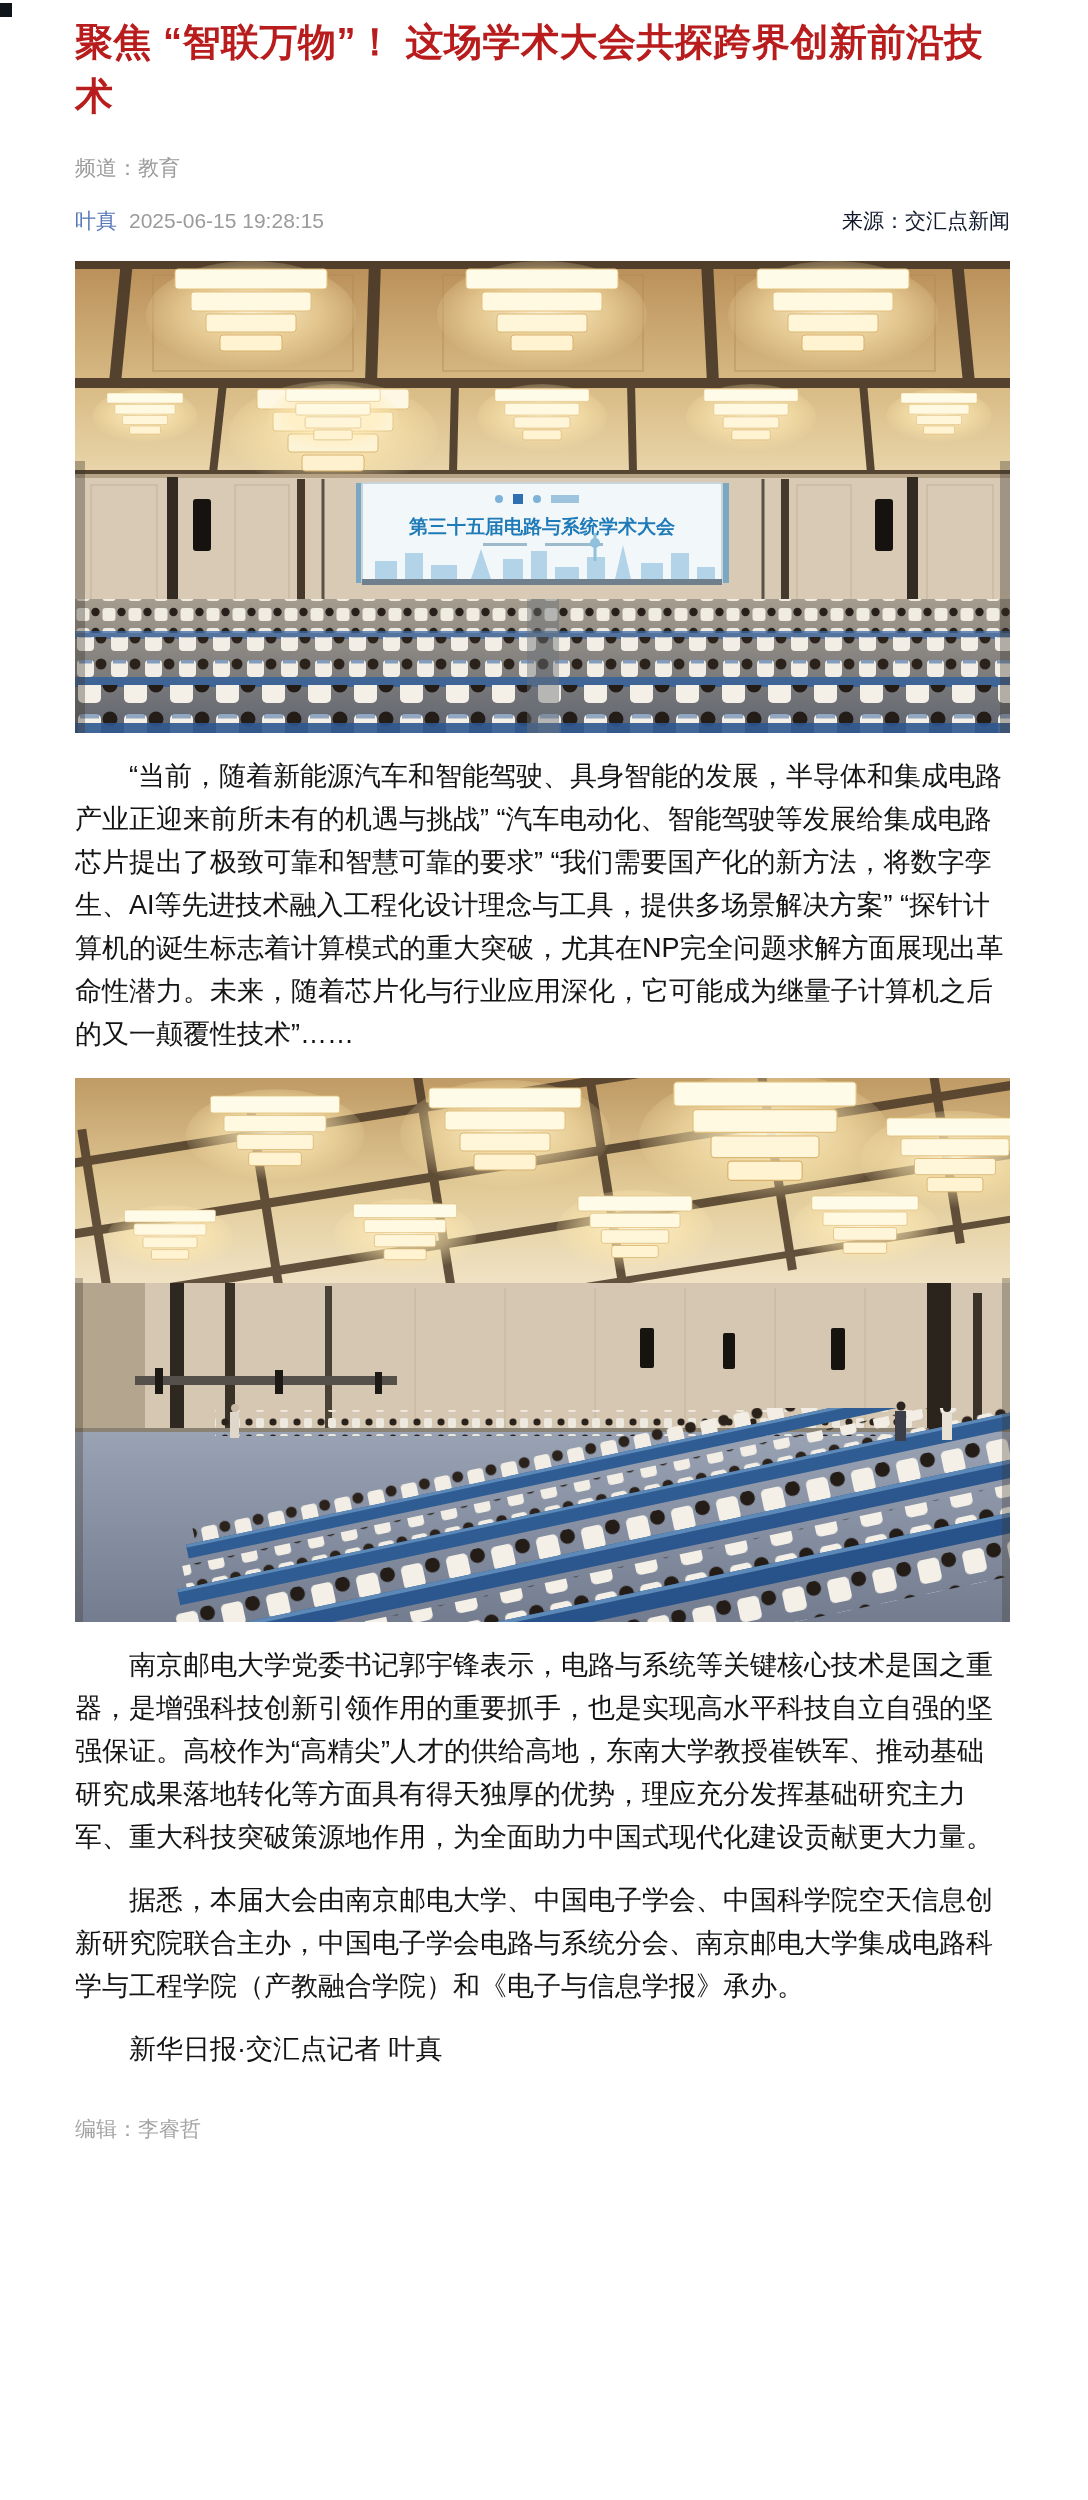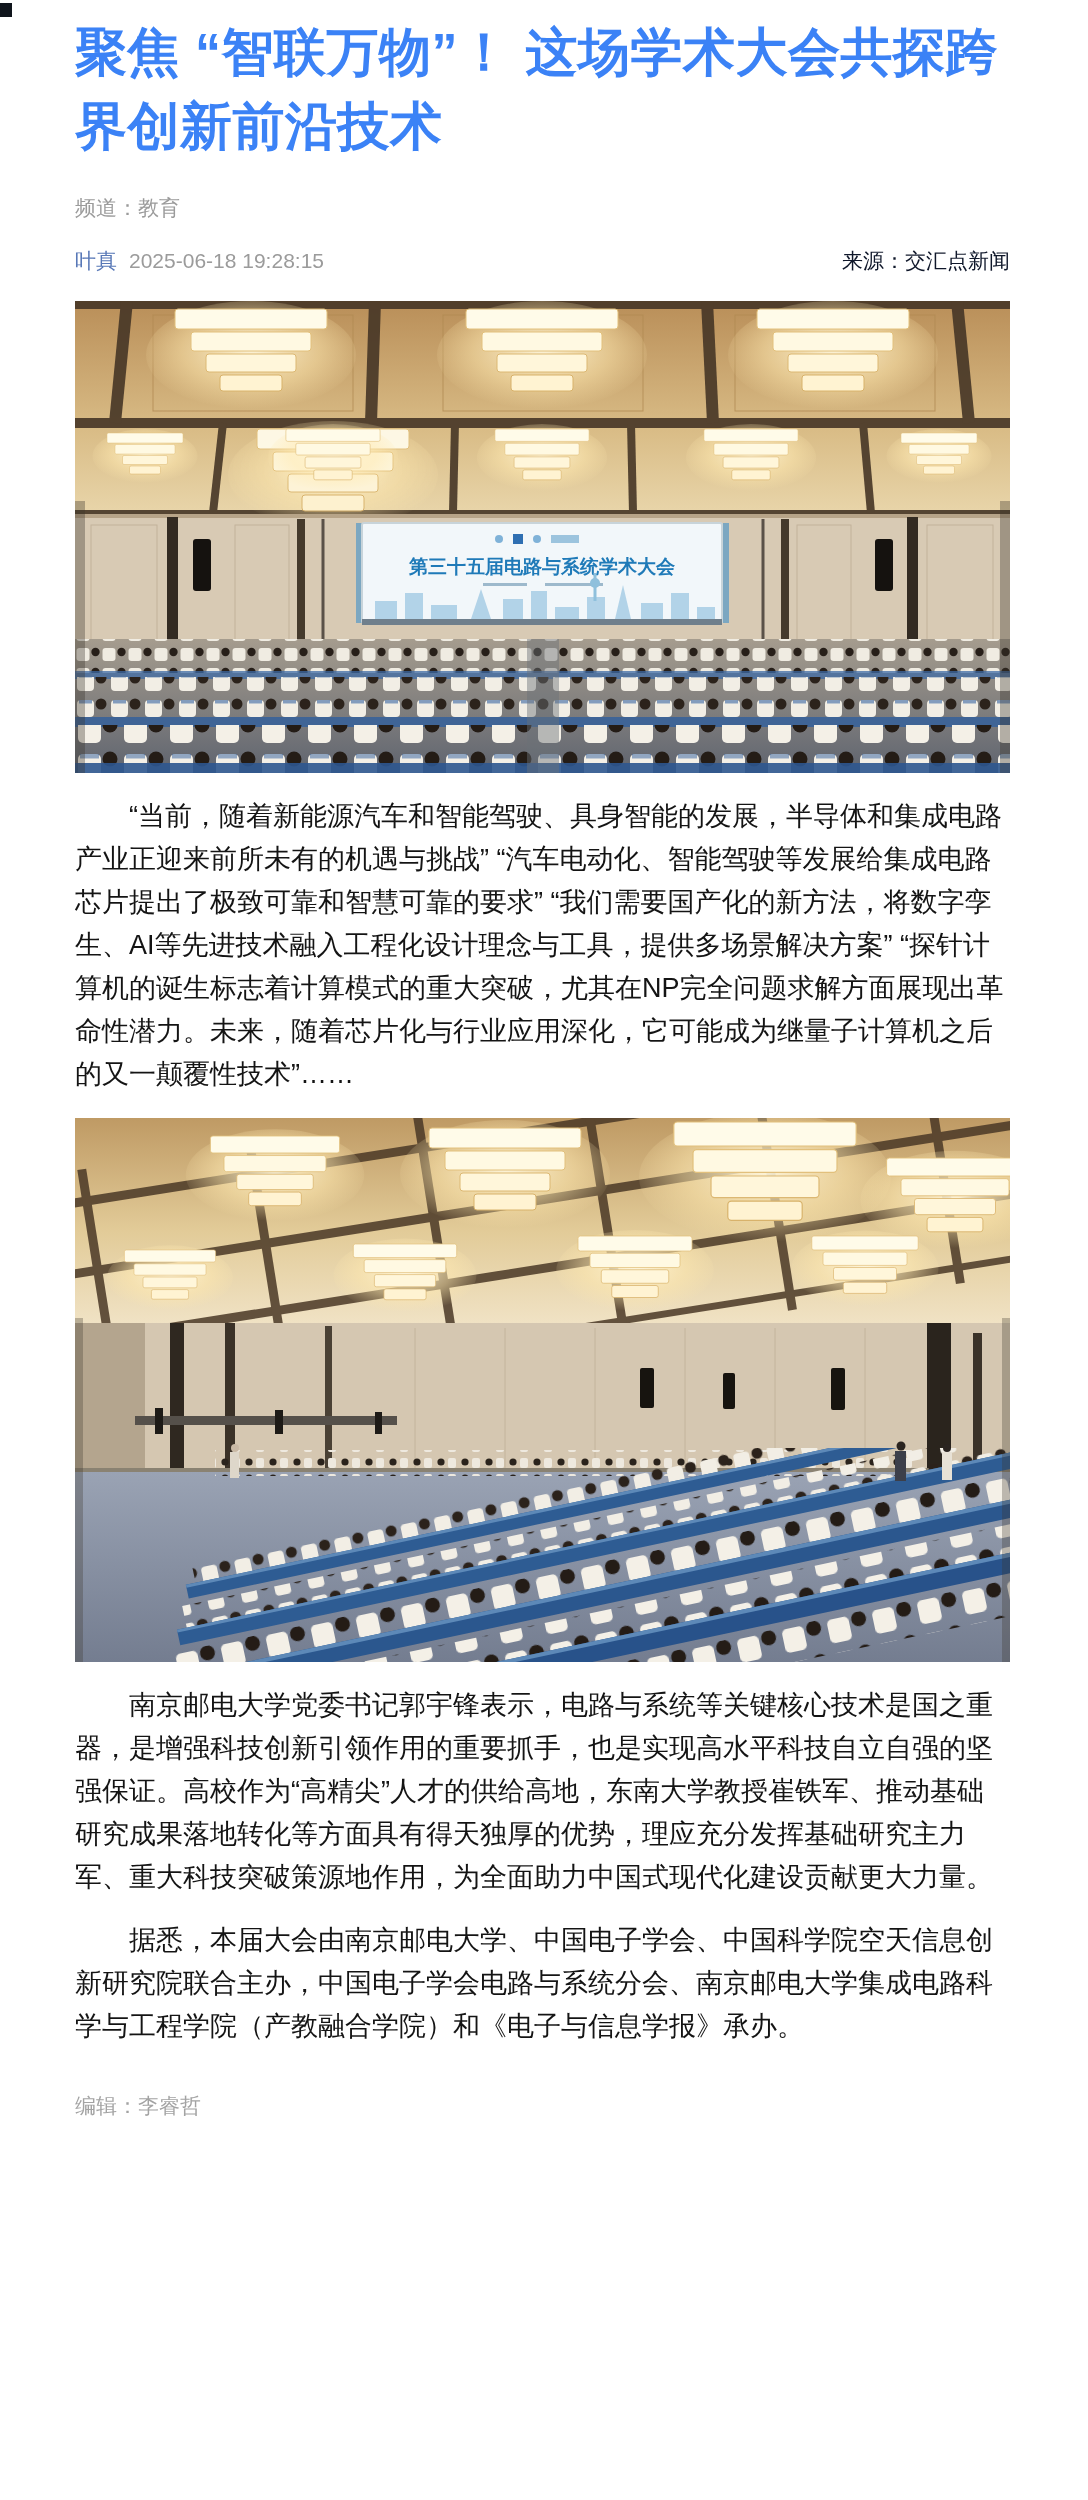--- a/index.html
+++ b/index.html
@@ -1,20 +1,20 @@
 <!DOCTYPE html>
 <html><head>
 <meta charset="utf-8">
 <style>
   html,body{margin:0;padding:0;background:#ffffff;}
   body{font-family:"Liberation Sans","DejaVu Sans",sans-serif;-webkit-font-smoothing:antialiased;}
   .page{width:1088px;margin:0 auto;position:relative;background:#fff;overflow:hidden;}
   .corner-artifact{position:absolute;left:0;top:3px;width:12px;height:14px;background:#10151c;}
   .content{padding:16px 78px 26px 75px;}
-  .article-title{font-size:52px;line-height:1.42;font-weight:bold;color:#3b82f6;margin:0 0 30px 0;letter-spacing:.5px;}
+  .article-title{font-size:38px;line-height:1.42;font-weight:bold;color:#b91c1c;margin:0 0 30px 0;letter-spacing:.5px;}
   .meta-channel{font-size:21px;color:#9b9b9b;margin:0 0 25px 0;}
   .meta-row{display:flex;justify-content:space-between;align-items:flex-start;font-size:21px;margin:0 0 26px 0;}
   .meta-left{display:flex;align-items:baseline;gap:12px;}
   .author-link{color:#5878b7;text-decoration:none;cursor:pointer;}
   .publish-time{color:#9b9b9b;}
   .source-label{color:#0f172a;font-family:Liberation Serif, serif;}
   .article-body p{font-size:27px;line-height:43px;color:#141414;text-indent:2em;margin:0 0 20px 0;}
   .photo-wrap{margin:22px 0;line-height:0;}
   .photo-wrap svg{display:block;}
   .byline{margin-top:4px;}
@@ -27,21 +27,21 @@
   <div class="corner-artifact"></div>
   <div class="content">
 
     <h1 class="article-title">聚焦 “智联万物”！ 这场学术大会共探跨界创新前沿技术</h1>
 
     <div class="meta-channel">频道：教育</div>
 
     <div class="meta-row">
       <div class="meta-left">
         <a class="author-link">叶真</a>
-        <span class="publish-time">2025-06-18 19:28:15</span>
+        <span class="publish-time">2025-06-15 19:28:15</span>
       </div>
       <span class="source-label">来源：交汇点新闻</span>
     </div>
 
     <div class="article-body">
 
 
       <div class="photo-wrap">
         <svg width="935" height="472" viewBox="0 0 935 472" preserveAspectRatio="none" aria-hidden="true">
           <defs>
@@ -304,18 +304,19 @@
             <circle cx="872" cy="330" r="4" fill="#2a2420"></circle>
               <rect x="867" y="334" width="10" height="28" fill="#e8e2d6"></rect>
           </g>
           <rect x="0" y="200" width="8" height="344" fill="#3a342c" opacity="0.3"></rect>
           <rect x="927" y="200" width="8" height="344" fill="#3a342c" opacity="0.3"></rect>
         </svg>
       </div>
 
       <p>南京邮电大学党委书记郭宇锋表示，电路与系统等关键核心技术是国之重器，是增强科技创新引领作用的重要抓手，也是实现高水平科技自立自强的坚强保证。高校作为“高精尖”人才的供给高地，东南大学教授崔铁军、推动基础研究成果落地转化等方面具有得天独厚的优势，理应充分发挥基础研究主力军、重大科技突破策源地作用，为全面助力中国式现代化建设贡献更大力量。</p>
       <p>据悉，本届大会由南京邮电大学、中国电子学会、中国科学院空天信息创新研究院联合主办，中国电子学会电路与系统分会、南京邮电大学集成电路科学与工程学院（产教融合学院）和《电子与信息学报》承办。</p>
+      <p class="byline">新华日报·交汇点记者 叶真</p>
     </div>
 
     <div class="editor-line">编辑：李睿哲</div>
 
   </div>
 </div>
 
 </body></html>

